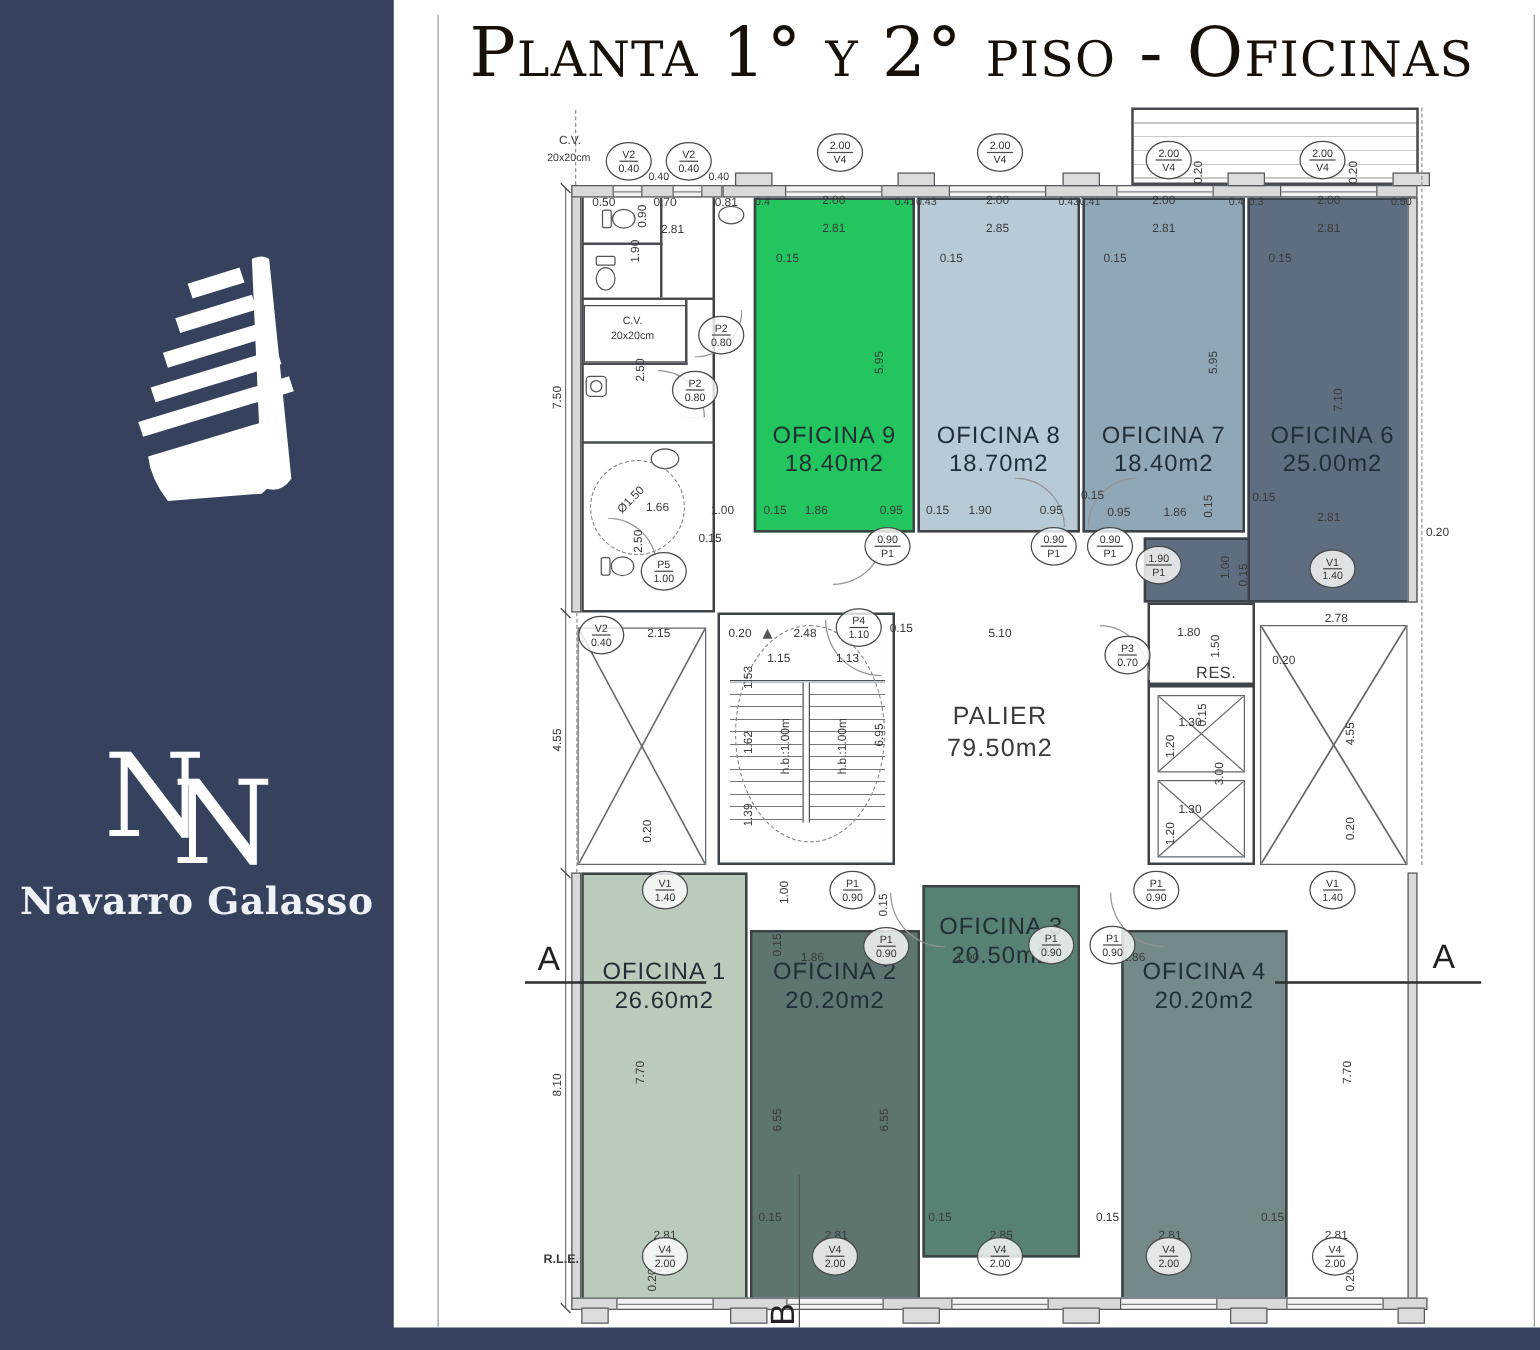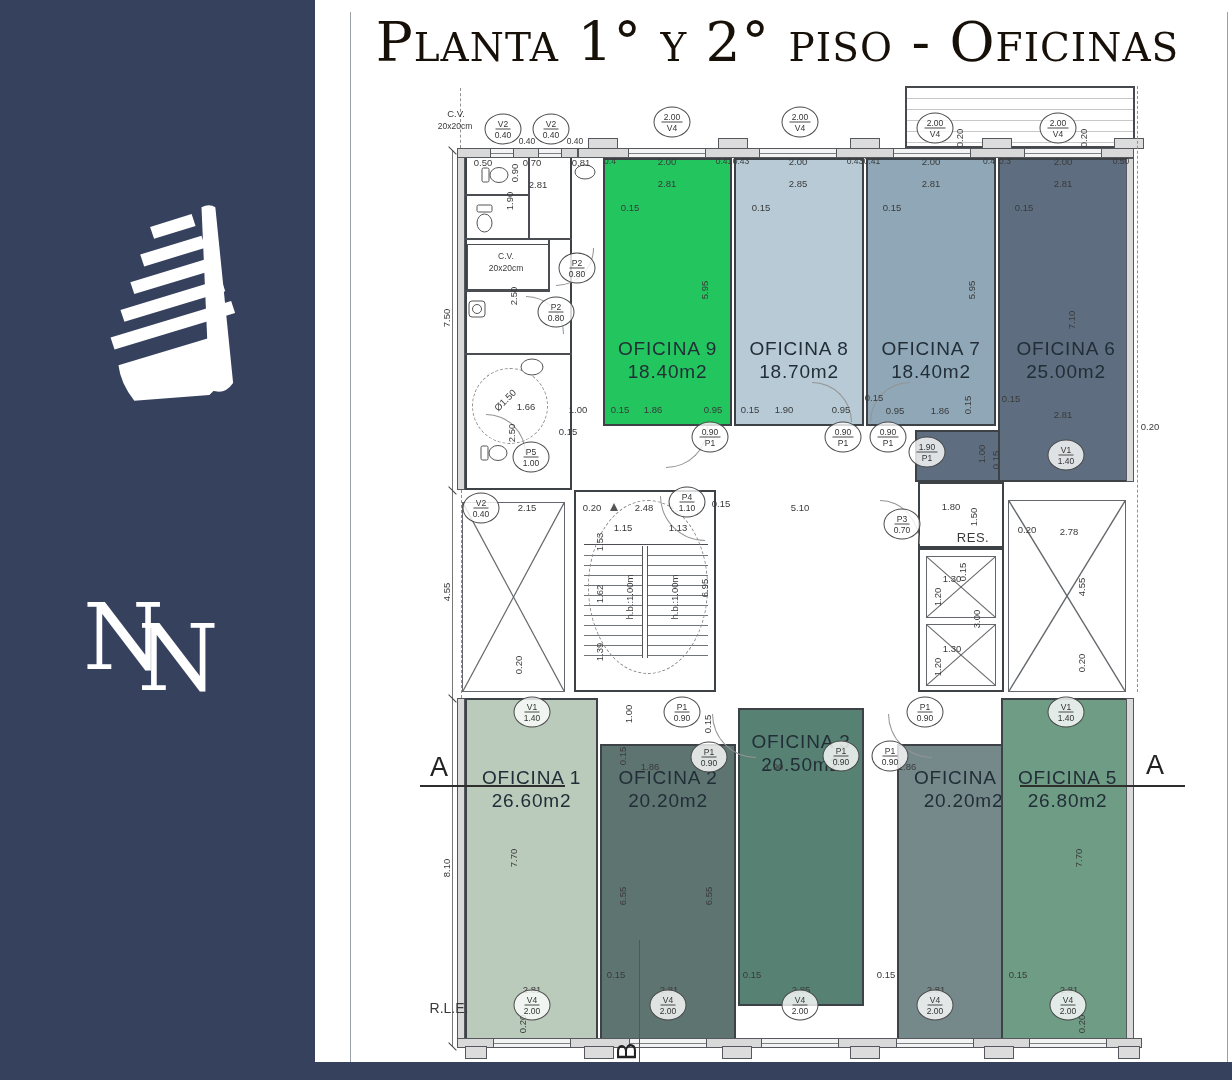--- a/index.html
+++ b/index.html
@@ -92,20 +92,21 @@
         <path d="M46 118 L148 87 L152 99 L50 130 Z"></path>
         <path d="M36 146 L158 109 L162 121 L40 158 Z"></path>
         <path d="M128 14 Q136 10 142 14 L160 192 Q150 206 136 198 Z"></path>
         <path d="M44 174 L150 142 Q166 178 136 204 L60 210 Q46 192 44 174 Z"></path>
       </g>
     </svg>
     <svg class="monogram" viewBox="0 0 200 130">
       <text x="18" y="92" font-family="DejaVu Serif, serif" font-size="102" fill="#ffffff">N</text>
       <text x="78" y="116" font-family="DejaVu Serif, serif" font-size="102" fill="#ffffff">N</text>
     </svg>
+    <div class="brand">Navarro Galasso</div>
   </div>
 
   <div class="bottombar"></div>
 
   <div class="title">Planta 1° y 2° piso - Oficinas</div>
 
   <div class="plan">
 
     <div class="sheetline" style="left:350px;top:12px;height:1050px"></div>
     <div class="sheetline" style="left:1227px;top:12px;height:1050px"></div>
@@ -152,26 +153,20 @@
     <div class="room o3" style="background-color: rgb(87, 130, 115);">
       <div class="rlabel">
         <div>OFICINA 3</div>
           <div>20.50m2</div>
         </div>
     </div>
     <div class="room o4" style="background-color: rgb(117, 137, 139);">
       <div class="rlabel">
         <div>OFICINA 4</div>
           <div>20.20m2</div>
-        </div>
-    </div>
-    <div class="room o5" style="background-color: rgb(111, 156, 133);">
-      <div class="rlabel">
-        <div>OFICINA 5</div>
-          <div>26.80m2</div>
         </div>
     </div>
 
     <div class="service"></div>
     <div class="iline" style="left:465px;top:194px;width:65px;height:2px"></div>
     <div class="iline" style="left:465px;top:238px;width:107px;height:2px"></div>
     <div class="iline" style="left:465px;top:290px;width:85px;height:2px"></div>
     <div class="iline" style="left:465px;top:353px;width:107px;height:2px"></div>
     <div class="iline" style="left:528px;top:158px;width:2px;height:80px"></div>
     <div class="iline" style="left:548px;top:240px;width:2px;height:52px"></div>
@@ -286,20 +281,24 @@
     <div class="ddv" style="left:461px;top:490px;height:208px"></div>
     <div class="ddv" style="left:1137px;top:86px;height:606px"></div>
 
     <div class="secline" style="left:420px;top:785px;width:145px"></div>
     <div class="secline" style="left:1020px;top:785px;width:165px"></div>
     <div class="bline"></div>
     <div class="marker" style="left:430px;top:752px">A</div>
     <div class="marker" style="left:1146px;top:750px">A</div>
     <div class="marker rot" style="left:618px;top:1036px">B</div>
 
+    <div class="palier-label">
+      <div>PALIER</div>
+        <div>79.50m2</div>
+    </div>
     <div class="res-label">RES.</div>
 
     <div>
         <span class="dim" style="left: 456px; top: 113px;">C.V.</span>
         <span class="dim" style="left: 455px; top: 126px; font-size: 8.5px;">20x20cm</span>
         <span class="dim" style="left: 527px; top: 141px; font-size: 8.5px;">0.40</span>
         <span class="dim" style="left: 575px; top: 141px; font-size: 8.5px;">0.40</span>
         <span class="dim" style="left: 483px; top: 162px;">0.50</span>
         <span class="dim r90" style="left: 514px; top: 173px;">0.90</span>
         <span class="dim" style="left: 532px; top: 162px;">0.70</span>
@@ -310,21 +309,21 @@
         <span class="dim" style="left: 506px; top: 268px; font-size: 8.5px;">20x20cm</span>
         <span class="dim r90" style="left: 513px; top: 296px;">2.50</span>
         <span class="dim r45" style="left: 505px; top: 400px;">Ø1.50</span>
         <span class="dim" style="left: 526px; top: 406px;">1.66</span>
         <span class="dim r90" style="left: 511px; top: 433px;">2.50</span>
         <span class="dim" style="left: 578px; top: 409px;">1.00</span>
         <span class="dim" style="left: 568px; top: 431px;">0.15</span>
         <span class="dim r90" style="left: 446px; top: 318px;">7.50</span>
         <span class="dim r90" style="left: 446px; top: 592px;">4.55</span>
         <span class="dim r90" style="left: 446px; top: 868px;">8.10</span>
-        <span class="dim" style="left: 449px; top: 1008px; font-size: 14px;">R.L.E.</span>
+        <span class="dim" style="left: 449px; top: 1008px; font-size: 10px; font-weight: bold;">R.L.E.</span>
         <span class="dim" style="left: 610px; top: 161px; font-size: 8.5px;">0.4</span>
         <span class="dim" style="left: 667px; top: 161px;">2.00</span>
         <span class="dim" style="left: 724px; top: 161px; font-size: 8.5px;">0.41</span>
         <span class="dim" style="left: 667px; top: 183px;">2.81</span>
         <span class="dim" style="left: 630px; top: 207px;">0.15</span>
         <span class="dim r90" style="left: 704px; top: 290px;">5.95</span>
         <span class="dim" style="left: 620px; top: 409px;">0.15</span>
         <span class="dim" style="left: 653px; top: 409px;">1.86</span>
         <span class="dim" style="left: 713px; top: 409px;">0.95</span>
         <span class="dim" style="left: 741px; top: 161px; font-size: 8.5px;">0.43</span>
@@ -373,21 +372,21 @@
         <span class="dim r90" style="left: 629px; top: 597px;">h.b.:1.00m</span>
         <span class="dim r90" style="left: 674px; top: 597px;">h.b.:1.00m</span>
         <span class="dim" style="left: 951px; top: 506px;">1.80</span>
         <span class="dim r90" style="left: 973px; top: 517px;">1.50</span>
         <span class="dim" style="left: 952px; top: 578px;">1.30</span>
         <span class="dim r90" style="left: 937px; top: 597px;">1.20</span>
         <span class="dim" style="left: 952px; top: 648px;">1.30</span>
         <span class="dim r90" style="left: 937px; top: 667px;">1.20</span>
         <span class="dim r90" style="left: 976px; top: 619px;">3.00</span>
         <span class="dim r90" style="left: 962px; top: 572px;">0.15</span>
-        <span class="dim" style="left: 1069px; top: 531px;">2.78</span>
+        <span class="dim" style="left: 1069px; top: 495px;">2.78</span>
         <span class="dim" style="left: 1027px; top: 529px;">0.20</span>
         <span class="dim r90" style="left: 1081px; top: 587px;">4.55</span>
         <span class="dim r90" style="left: 1081px; top: 663px;">0.20</span>
         <span class="dim r90" style="left: 628px; top: 714px;">1.00</span>
         <span class="dim r90" style="left: 707px; top: 724px;">0.15</span>
         <span class="dim r90" style="left: 513px; top: 858px;">7.70</span>
         <span class="dim" style="left: 532px; top: 989px;">2.81</span>
         <span class="dim r90" style="left: 522px; top: 1024px;">0.20</span>
         <span class="dim r90" style="left: 622px; top: 756px;">0.15</span>
         <span class="dim" style="left: 650px; top: 766px;">1.86</span>

